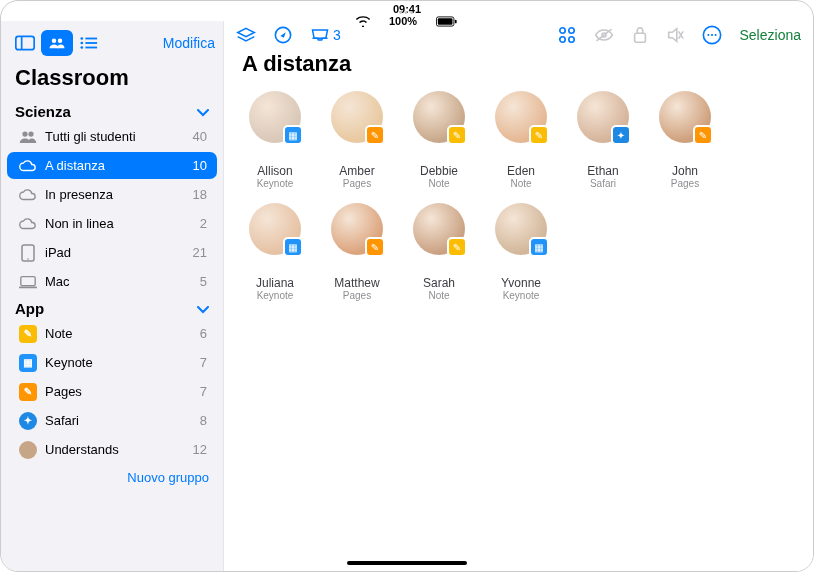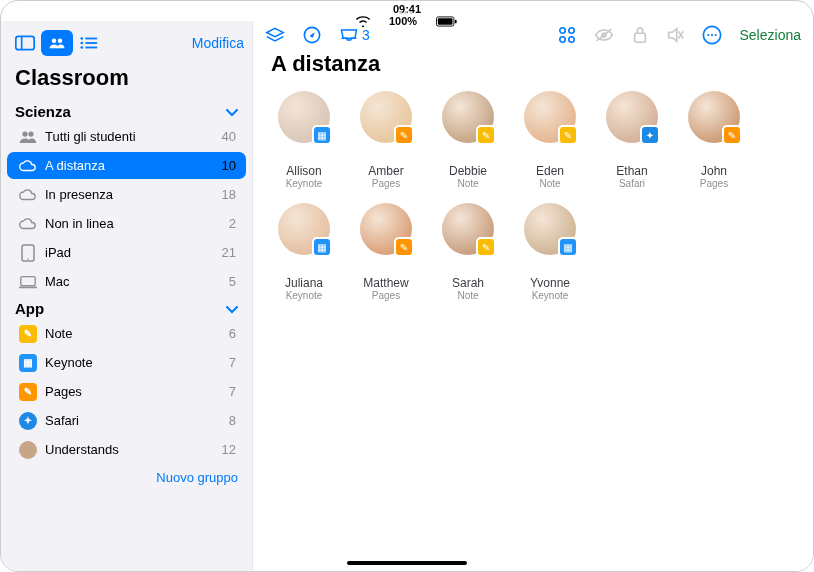--- a/index.html
+++ b/index.html
@@ -33,21 +33,21 @@
   top: 6px; left: 50%; transform: translateX(-50%);
   color: #c7c7cc;
   font-size: 10px;
   letter-spacing: 2px;
 }
 
 .container { display: flex; height: 100%; padding-top: 20px; }
 
 
 .sidebar {
-  width: 252px;
+  width: 223px;
   background: #f2f2f7;
   border-right: 1px solid #e5e5ea;
   height: 100%;
   display: flex;
   flex-direction: column;
   padding-top: 4px;
 }
 .side-toolbar {
   display: flex;
   align-items: center;
@@ -90,21 +90,21 @@
   margin: 1px 6px;
   border-radius: 7px;
   font-size: 13px;
   color: #000;
   height: 27px;
 }
 .side-item.selected {
   background: #007aff;
   color: #fff;
 }
-.side-item.selected .count { color: #000000; }
+.side-item.selected .count { color: #ffffff; }
 .side-item .ic {
   width: 22px; height: 22px;
   display: inline-flex; align-items: center; justify-content: center;
   margin-right: 6px;
 }
 .side-item .lbl { flex: 1; }
 .side-item .count {
   color: #8e8e93;
   font-size: 13px;
 }

